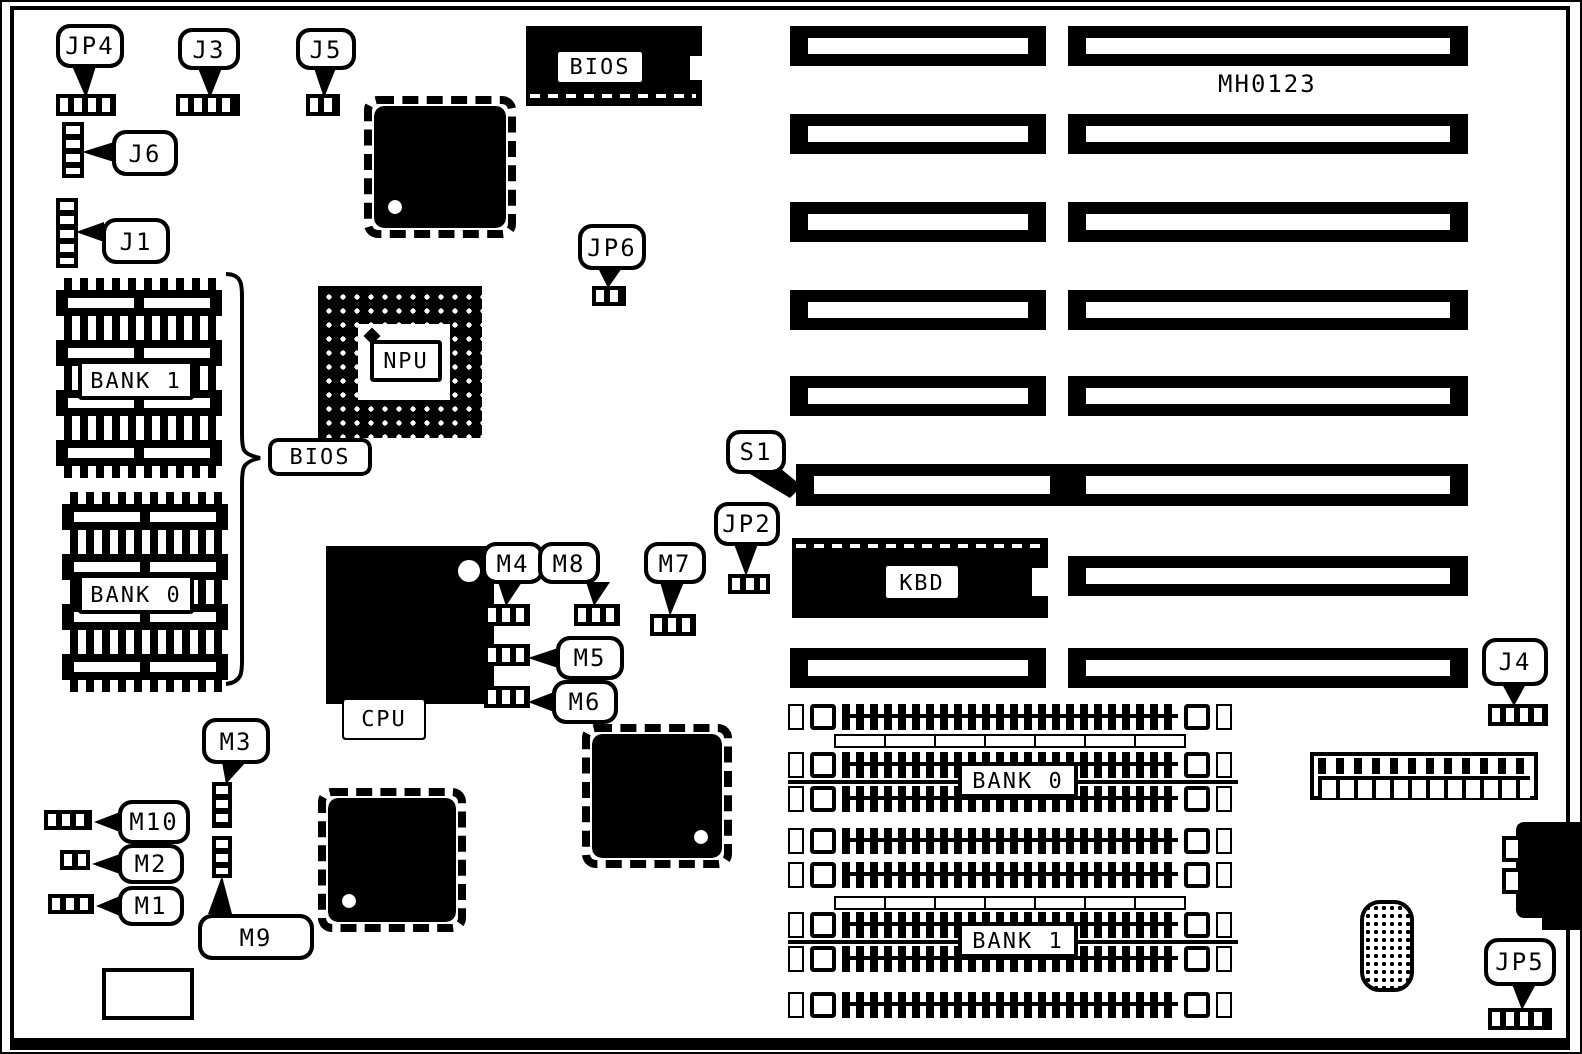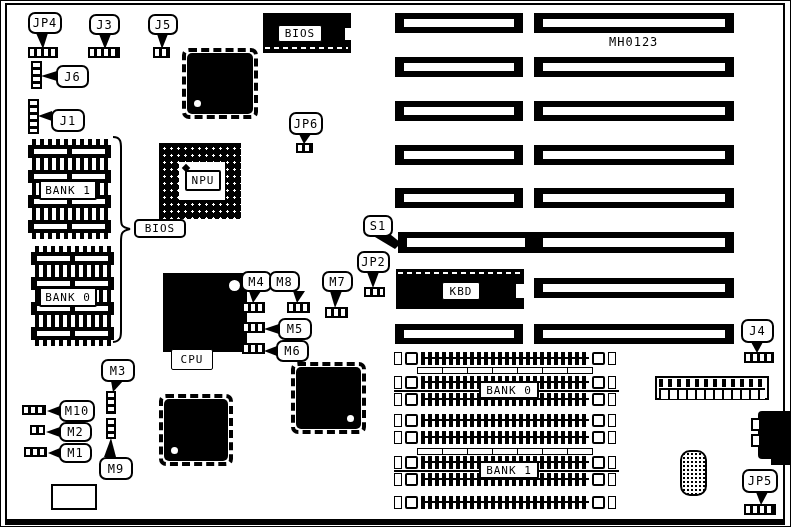--- a/index.html
+++ b/index.html
@@ -326,17 +326,17 @@
   <div class="abs callout" style="left:356px; top:250px; width:33px; height:22px;">JP2</div>
   <div class="abs callout" style="left:240px; top:270px; width:31px; height:21px;">M4</div>
   <div class="abs callout" style="left:268px; top:270px; width:31px; height:21px;">M8</div>
   <div class="abs callout" style="left:321px; top:270px; width:31px; height:21px;">M7</div>
   <div class="abs callout" style="left:277px; top:317px; width:34px; height:22px;">M5</div>
   <div class="abs callout" style="left:275px; top:339px; width:33px; height:22px;">M6</div>
   <div class="abs callout" style="left:100px; top:358px; width:34px; height:23px;">M3</div>
   <div class="abs callout" style="left:58px;  top:399px; width:36px; height:22px;">M10</div>
   <div class="abs callout" style="left:58px;  top:421px; width:33px; height:20px;text-align:center;">M2</div>
   <div class="abs callout" style="left:58px;  top:442px; width:33px; height:20px;">M1</div>
-  <div class="abs callout" style="left:98px;  top:456px; width:34px; height:23px;text-align:right;">M9</div>
+  <div class="abs callout" style="left:98px;  top:456px; width:58px; height:23px;text-align:right;">M9</div>
   <div class="abs callout" style="left:740px; top:318px; width:33px; height:24px;">J4</div>
   <div class="abs callout" style="left:741px; top:468px; width:36px; height:24px;">JP5</div>
 
 </div>
 
 </body></html>

